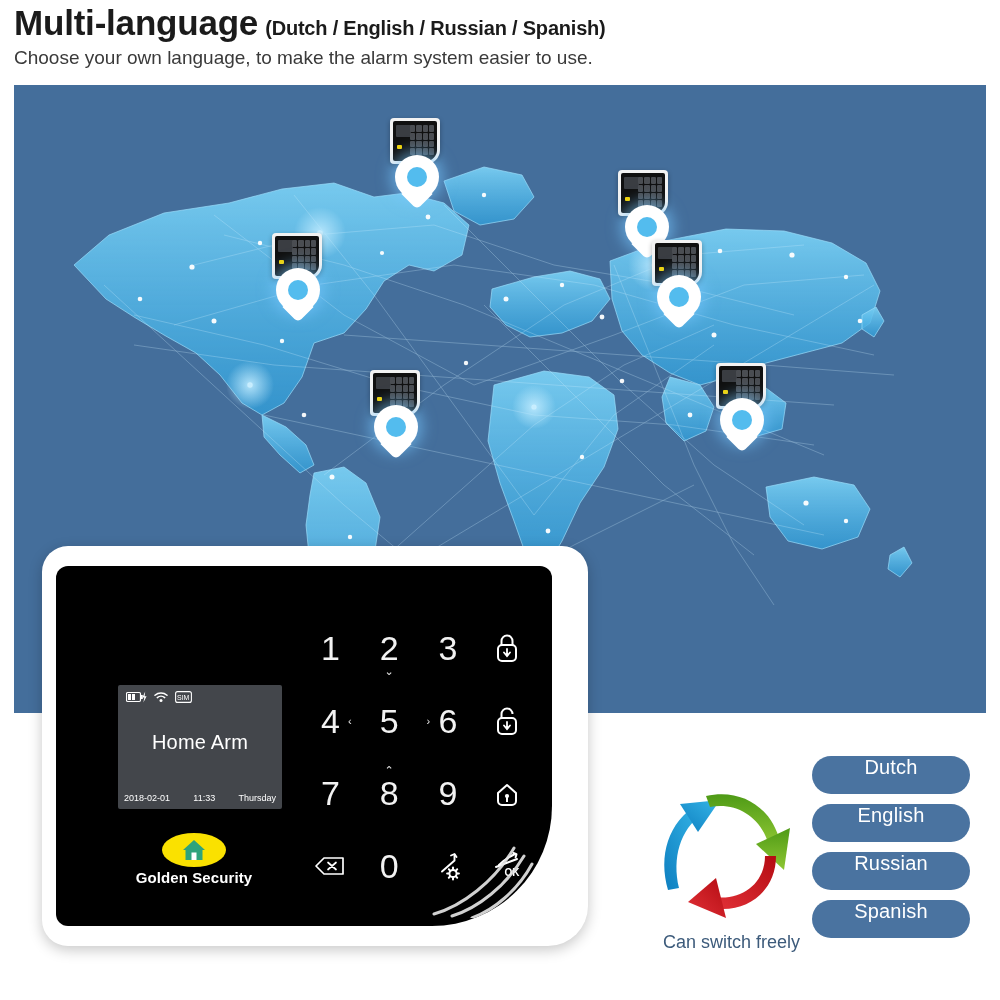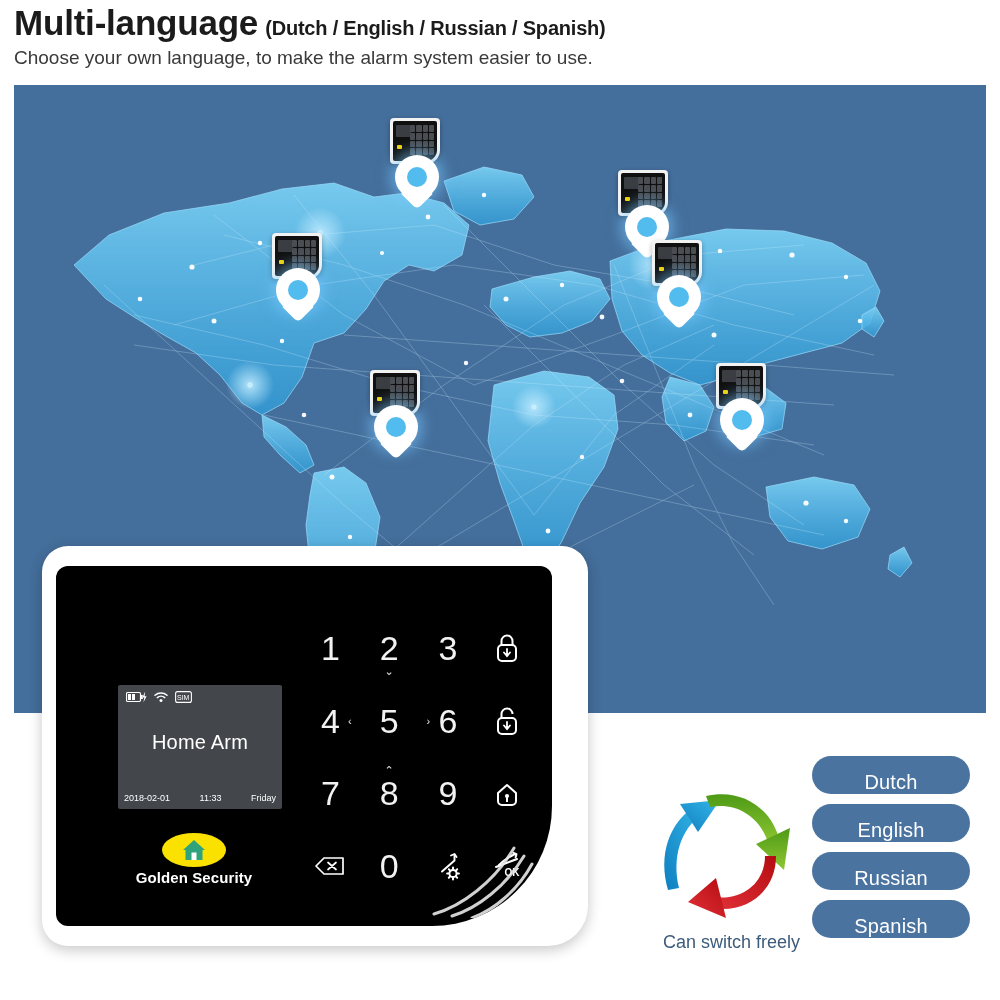--- a/index.html
+++ b/index.html
@@ -291,21 +291,21 @@
     width: 158px;
   }
   .lang-chip {
     height: 38px;
     margin-bottom: 10px;
     background: #4A73A0;
     border-radius: 19px;
     color: #ffffff;
     font-size: 20px;
     display: flex;
-    align-items: flex-end;
+    align-items: flex-start;
     justify-content: center;
     letter-spacing: 0.2px;
   }
 </style>
 </head>
 <body>
 
 <div class="header">
   <div class="title">
     <span class="title-main">Multi-language</span>
@@ -624,21 +624,21 @@
         </svg>
         <svg class="ic" width="17" height="12" viewBox="0 0 17 12">
           <rect x="0.6" y="0.6" width="15.8" height="10.8" rx="2" fill="none" stroke="#fff" stroke-width="1.1"></rect>
           <text x="8.2" y="8.6" font-size="7" font-family="Liberation Sans, sans-serif" fill="#fff" text-anchor="middle">SIM</text>
         </svg>
       </div>
       <div class="lcd-main">Home Arm</div>
       <div class="lcd-footer">
         <span>2018-02-01</span>
         <span>11:33</span>
-        <span>Friday</span>
+        <span>Thursday</span>
       </div>
     </div>
 
     <div class="brand">
       <div class="brand-badge">
         <svg width="64" height="34" viewBox="0 0 64 34">
           <path d="M32,7 L43,17 L40.5,17 L40.5,27 L23.5,27 L23.5,17 L21,17 Z" fill="#2FA37C"></path>
           <rect x="29.5" y="19.5" width="5" height="7.5" fill="#ffffff"></rect>
         </svg>
       </div>

